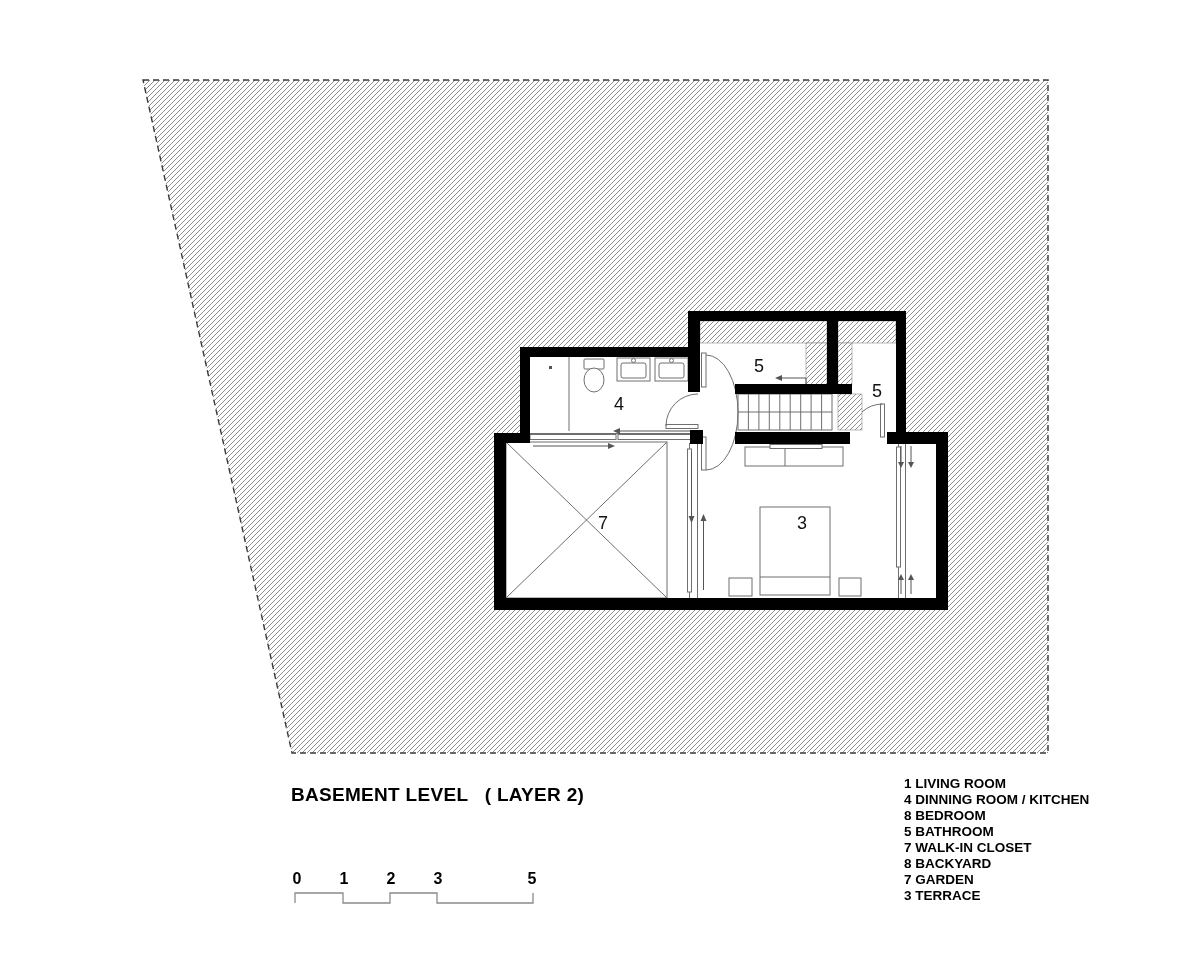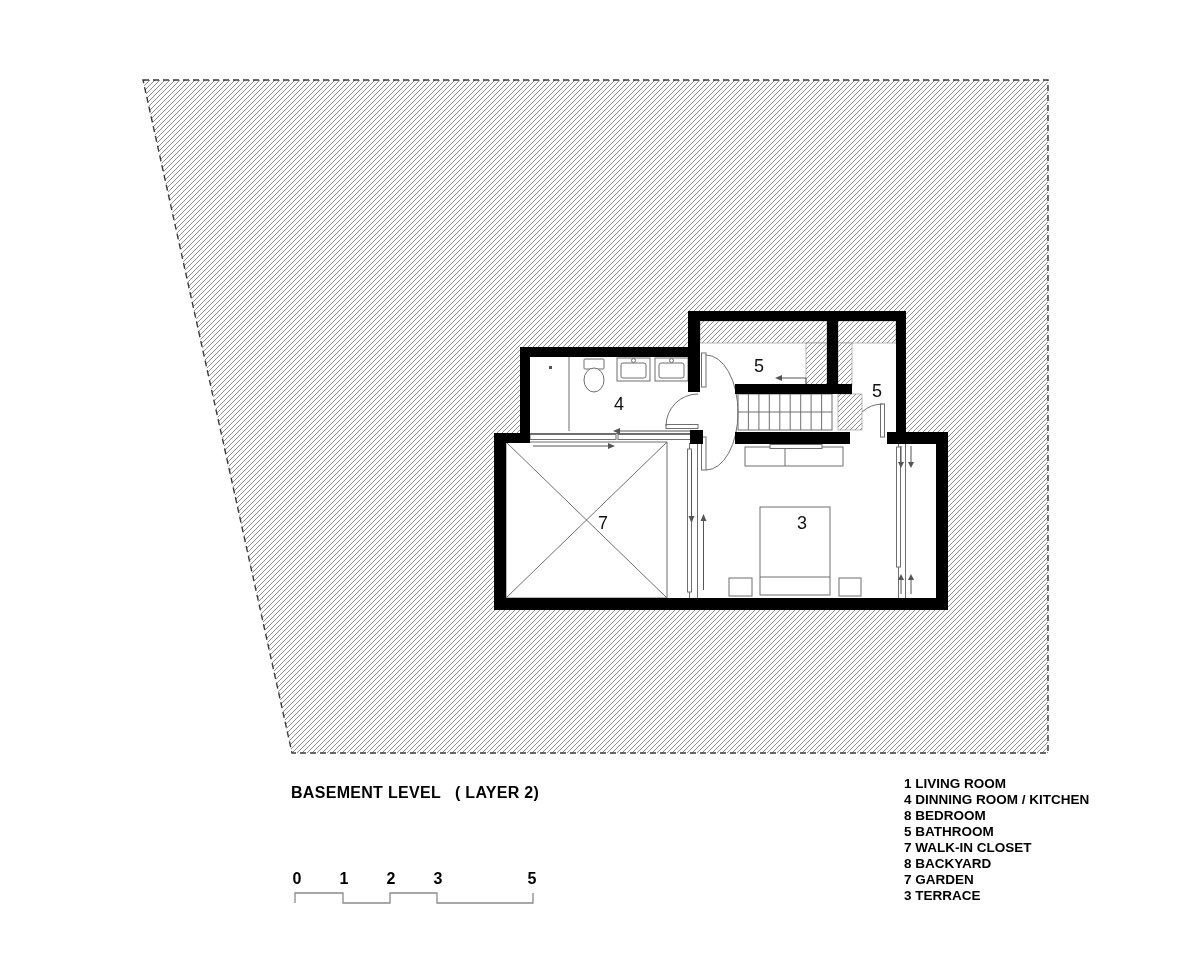--- a/index.html
+++ b/index.html
@@ -8,21 +8,21 @@
   svg{position:absolute;left:0;top:0;}
   .wall{fill:#000000;stroke:none;}
   .white{fill:#ffffff;stroke:none;}
   .hz{fill:url(#hatch);stroke:#8a8a8a;stroke-width:0.6;}
   .thin{stroke:#6f6f6f;stroke-width:1;fill:none;}
   .thinf{stroke:#6f6f6f;stroke-width:1;fill:#ffffff;}
   .arr{stroke:#555555;stroke-width:1;fill:none;}
   .ah{fill:#555555;stroke:none;}
   text.rl{font-family:"Liberation Sans",sans-serif;font-size:18px;fill:#111111;text-anchor:middle;}
   text.sn{font-family:"Liberation Sans",sans-serif;font-size:16px;font-weight:bold;fill:#000000;text-anchor:middle;}
-  #title{position:absolute;left:291px;top:784px;font-size:16px;font-weight:bold;color:#000;
+  #title{position:absolute;left:291px;top:784px;font-size:19px;font-weight:bold;color:#000;
          letter-spacing:0.3px;white-space:pre;}
   #legend{position:absolute;left:904px;top:776px;}
   .legend-item{font-size:13.5px;font-weight:bold;color:#000;line-height:16px;white-space:pre;}
 </style>
 </head>
 <body>
 
 <div id="page">
 
 <svg width="1200" height="978" viewBox="0 0 1200 978">

